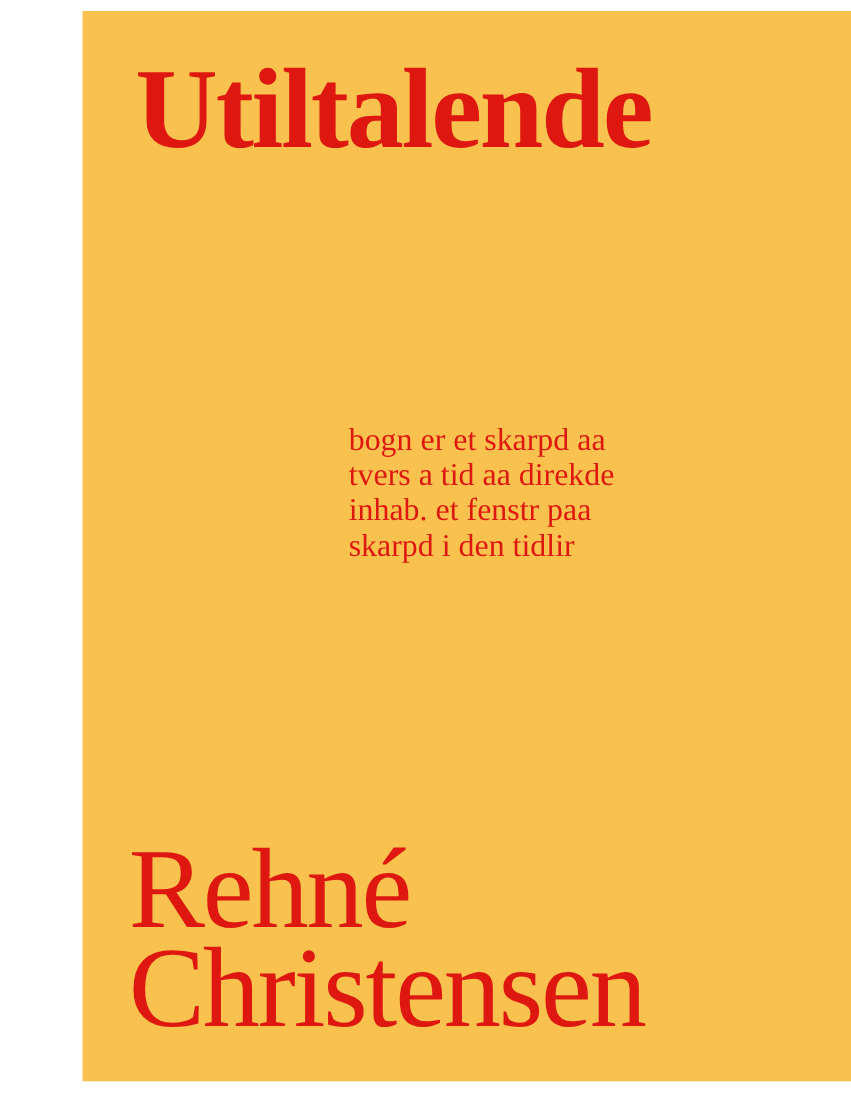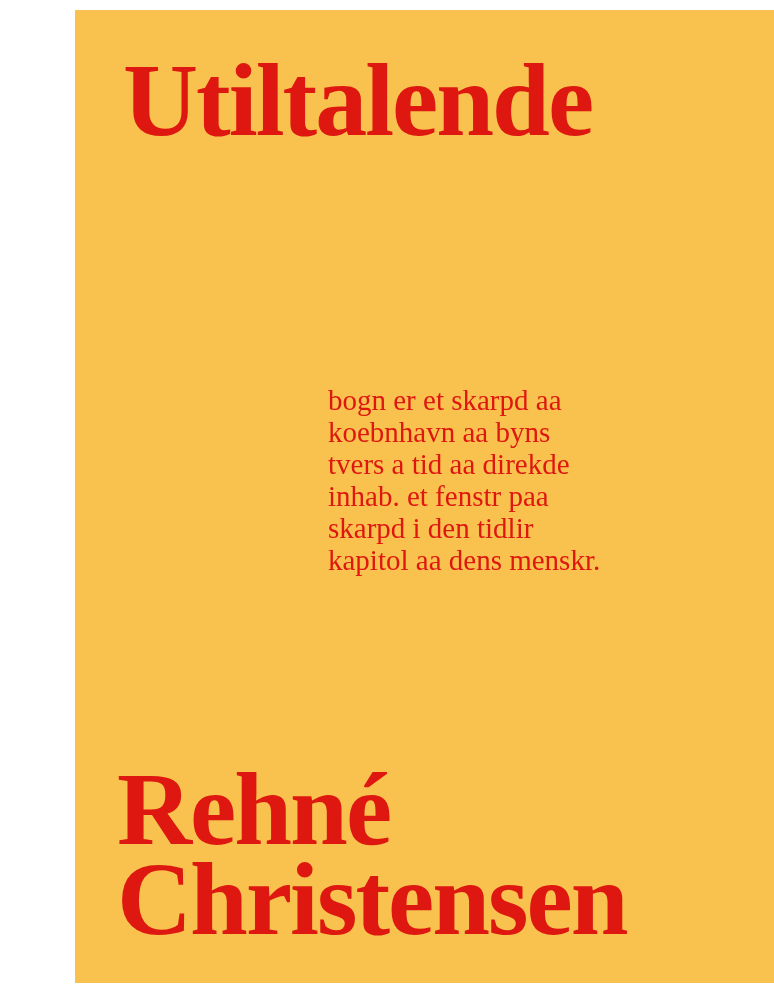--- a/index.html
+++ b/index.html
@@ -26,53 +26,51 @@
     left: 48px;
     top: 46px;
     font-weight: 700;
     font-size: 104px;
     line-height: 87px;
     letter-spacing: -2px;
     white-space: nowrap;
   }
   .cover-blurb {
     position: absolute;
-    left: 253px;
+    left: 242px;
     top: 374px;
     font-weight: 400;
     font-size: 29px;
     line-height: 32px;
     letter-spacing: 0px;
     white-space: nowrap;
   }
   .cover-author {
     position: absolute;
     left: 42px;
     top: 754px;
-    font-weight: 700;
+    font-weight: 400;
     font-size: 104px;
     line-height: 90px;
     letter-spacing: -2px;
     white-space: nowrap;
   }
 </style>
 </head>
 <body style="background: rgb(255, 255, 255);">
 
 <div class="book-cover" style="background: rgb(249, 194, 78); color: rgb(222, 24, 16);">
   <div class="cover-title">
     <div>Utiltalende</div>
   </div>
 
   <div class="cover-blurb">
     <div>bogn er et skarpd aa</div>
-    <div>koebnhavn aa byns</div>
     <div>tvers a tid aa direkde</div>
     <div>inhab. et fenstr paa</div>
     <div>skarpd i den tidlir</div>
-    <div>kapitol aa dens menskr.</div>
   </div>
 
   <div class="cover-author">
     <div>Rehné</div>
     <div>Christensen</div>
   </div>
 </div>
 
 </body></html>

